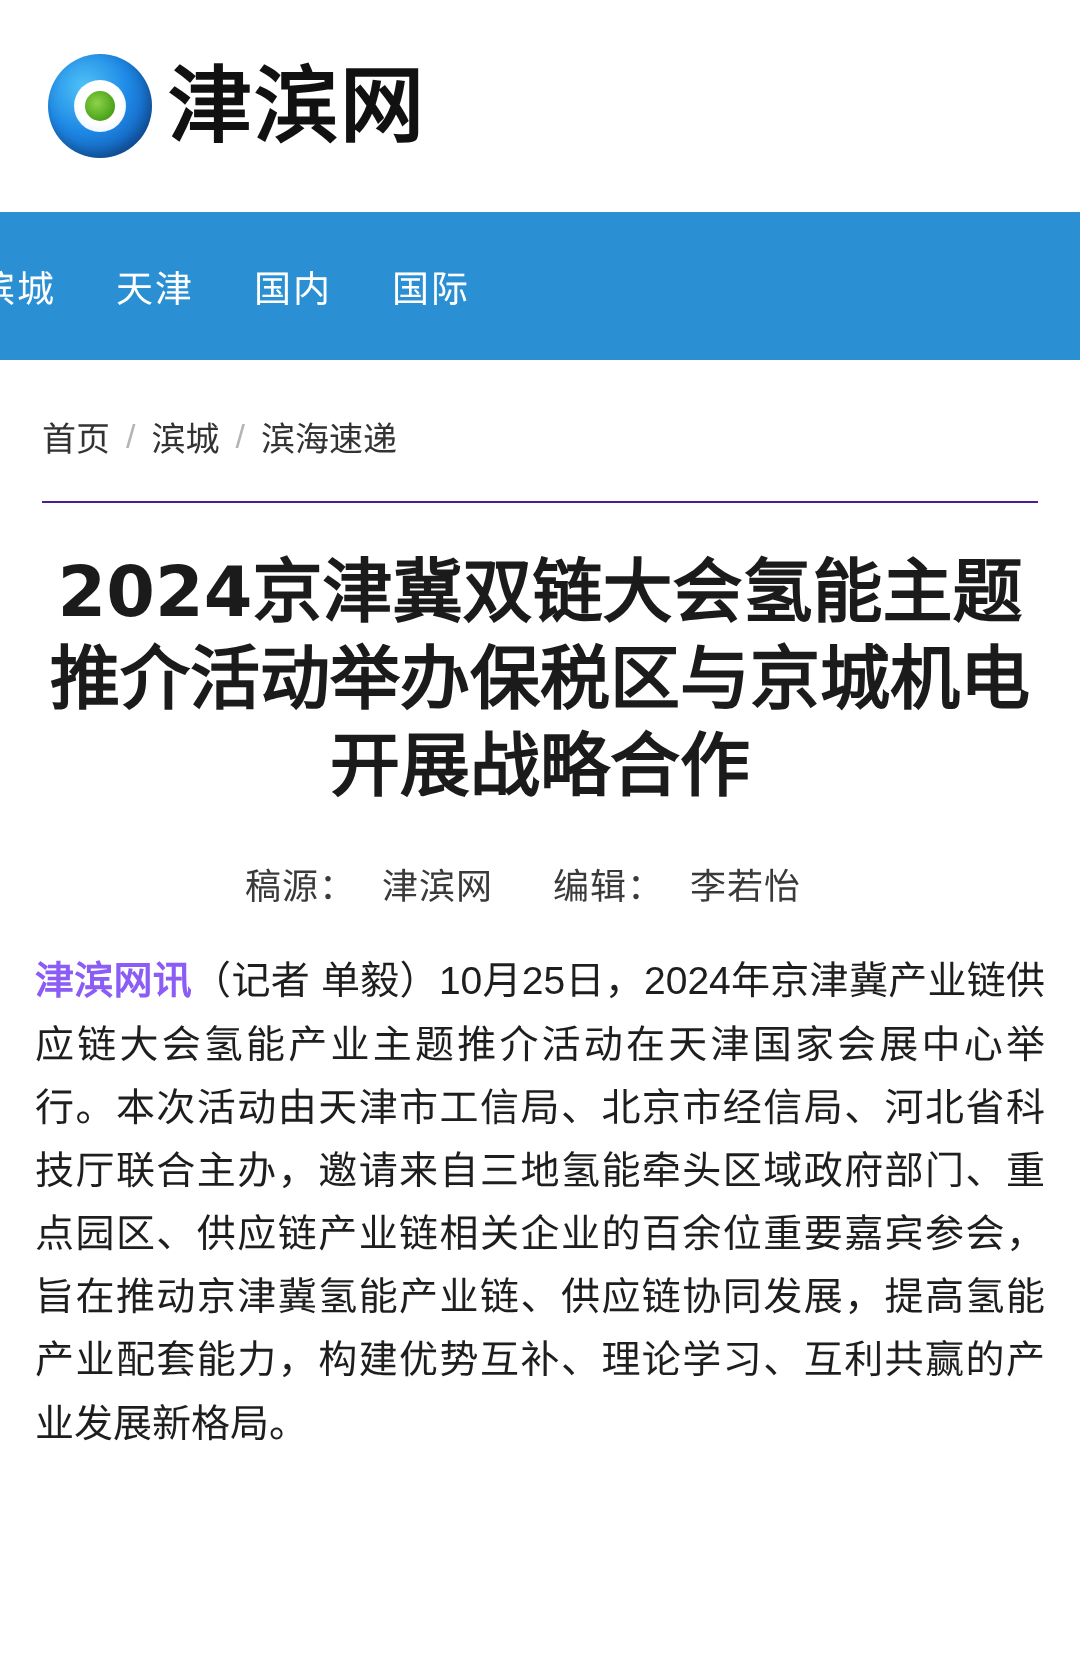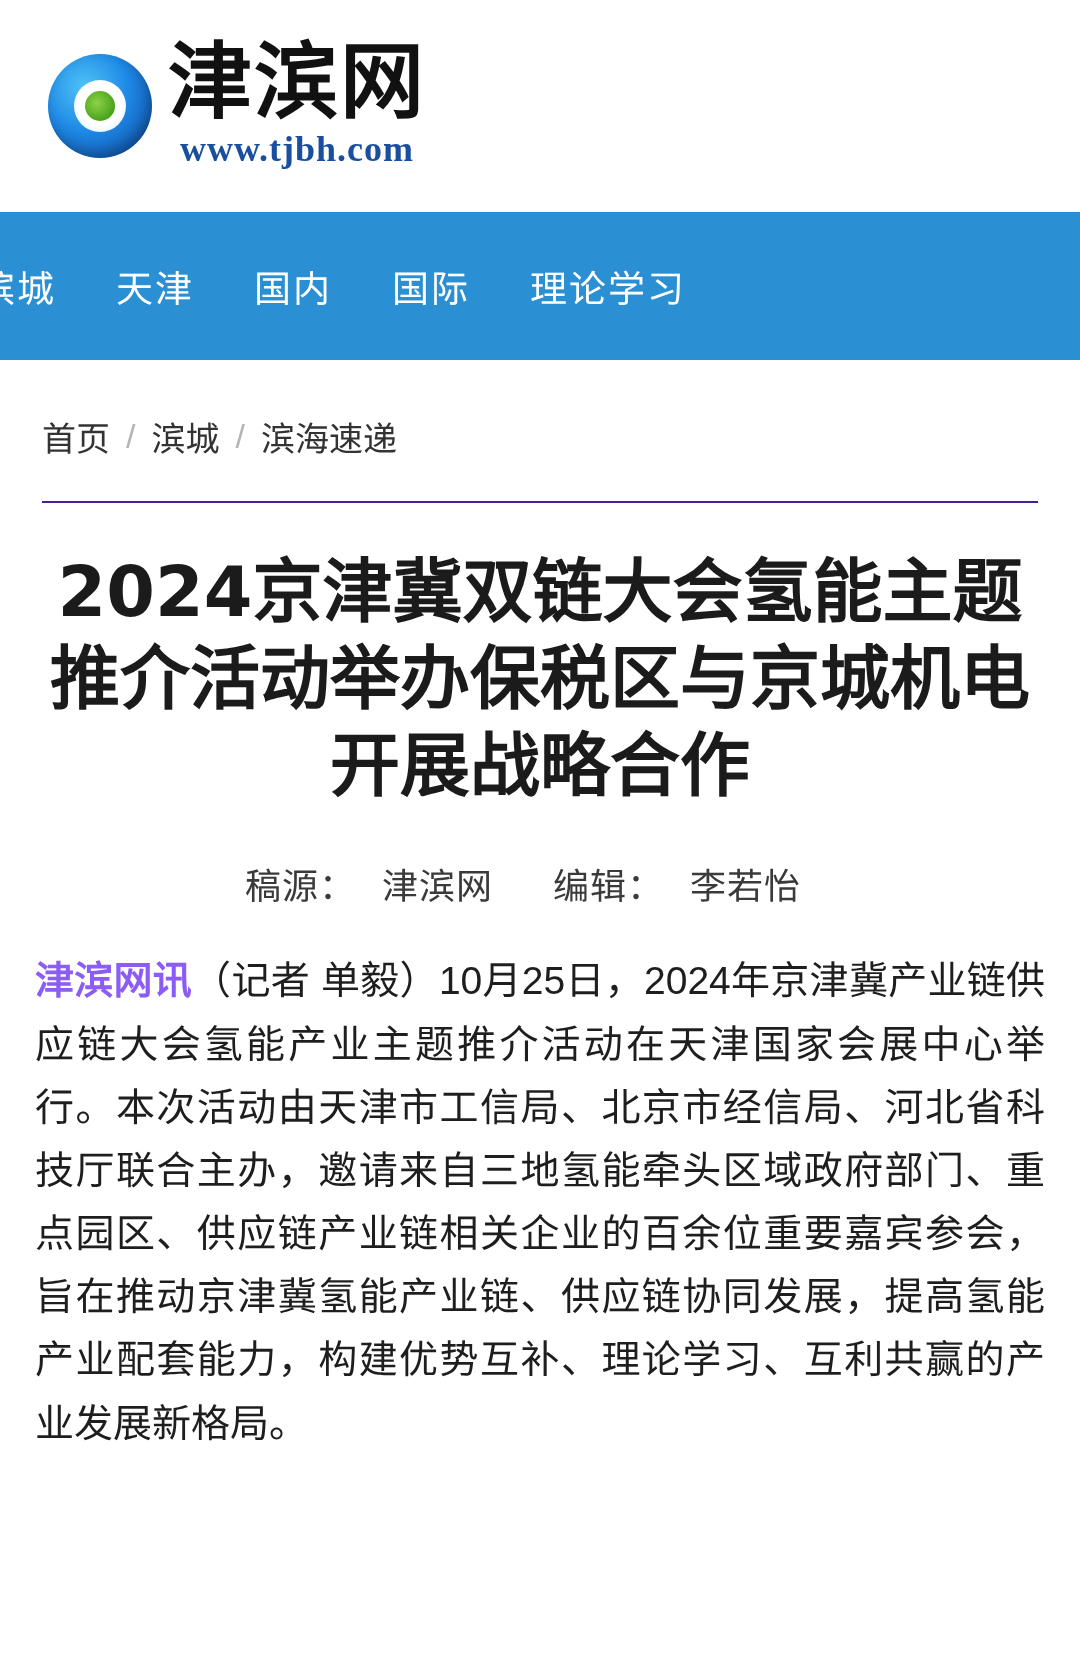--- a/index.html
+++ b/index.html
@@ -168,32 +168,30 @@
   }
 </style>
 </head>
 <body>
 
 <header class="site-header">
   <div class="logo-wrap">
     <div class="logo-mark"></div>
     <div class="logo-texts">
       <div class="logo-title">津滨网</div>
-      <div class="logo-url">www.tjbh.com</div>
     </div>
   </div>
 </header>
 
 <nav class="nav-bar">
   <div class="nav-inner">
     <span class="nav-item">滨城</span>
     <span class="nav-item">天津</span>
     <span class="nav-item">国内</span>
     <span class="nav-item">国际</span>
-    <span class="nav-item">理论学习</span>
   </div>
 </nav>
 
 <div class="breadcrumb">
   <span class="crumb">首页</span>
   <span class="sep">/</span>
   <span class="crumb">滨城</span>
   <span class="sep">/</span>
   <span class="crumb">滨海速递</span>
 </div>

